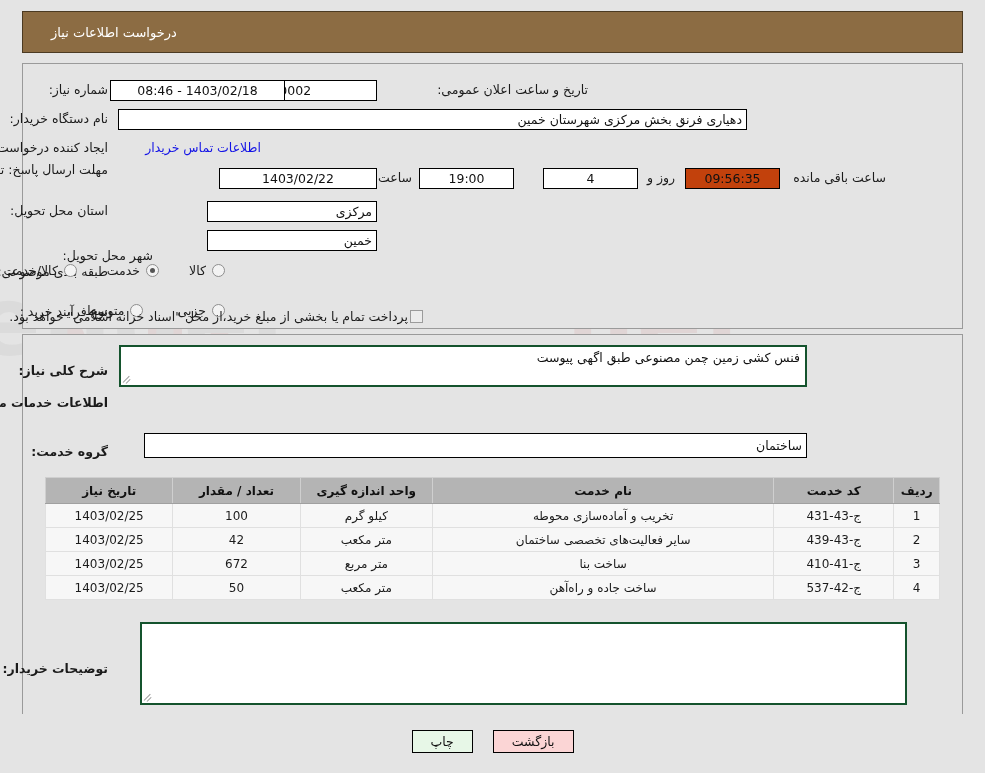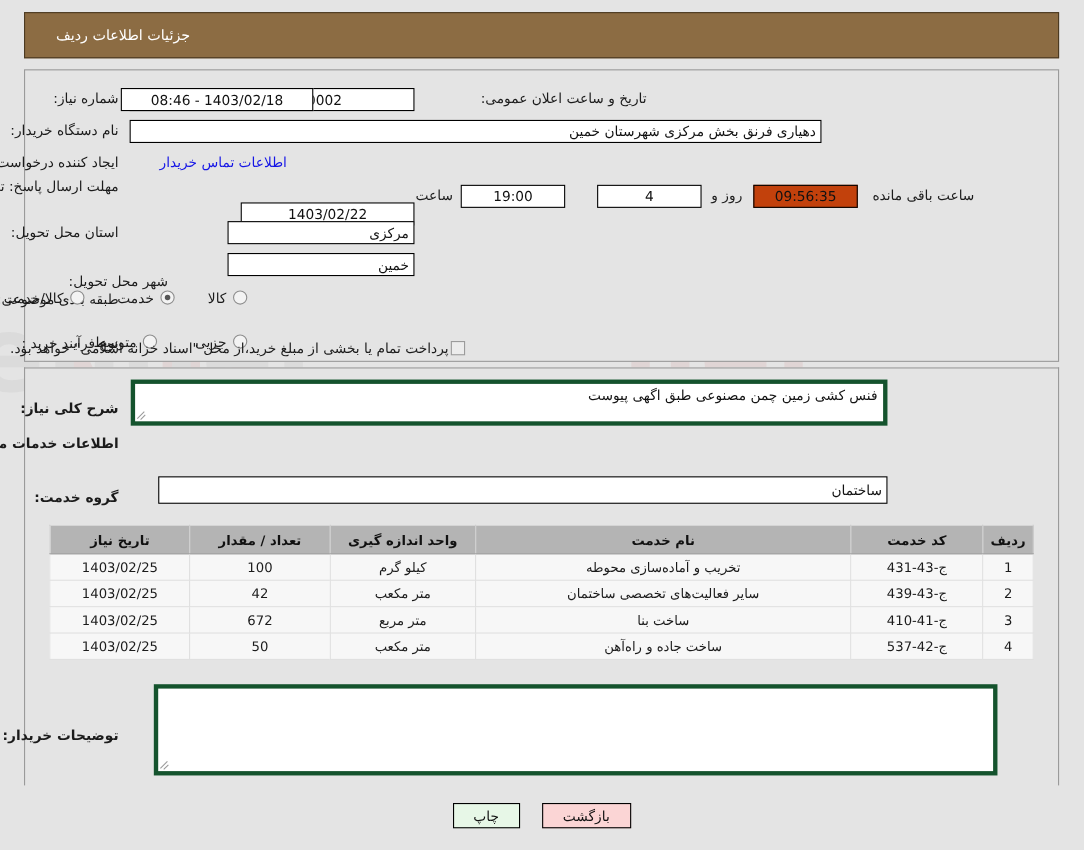--- a/index.html
+++ b/index.html
@@ -113,21 +113,21 @@
     border: 1px solid #9b9b9b;
     background: #ececec;
     display: inline-block;
     vertical-align: middle;
   }
   .ritem { display: flex; align-items: center; gap: 6px; }
 
   
   .ta {
     background: #ffffff;
-    border: 4px solid #14532d;
+    border: 2px solid #14532d;
     position: absolute;
     font-size: 12.5px;
     color: #111;
     padding: 3px 5px;
     overflow: hidden;
     text-align: right;
   }
   .ta .grip {
     position: absolute;
     left: 2px; bottom: 1px;
@@ -214,21 +214,21 @@
   <div class="watermark">
     <svg viewBox="0 0 985 330" xmlns="http://www.w3.org/2000/svg">
       <path d="M120 40 L210 40 L235 120 L175 250 L120 250 L60 120 Z" fill="none" stroke="#d9b6b6" stroke-width="16"></path>
       <path d="M148 92 L182 92 L182 200 L148 200 Z" fill="#d9b6b6"></path>
       <text x="300" y="175" font-family="DejaVu Sans, sans-serif" font-size="96" font-weight="bold" fill="#c7c7c7" letter-spacing="2">AnaTender</text>
       <text x="790" y="175" font-family="DejaVu Sans, sans-serif" font-size="96" font-weight="bold" fill="#d9b6b6" letter-spacing="2">.net</text>
     </svg>
   </div>
 
   <div class="titlebar">
-    <span class="ttxt">جزئیات اطلاعات ردیف</span>
+    <span class="ttxt">درخواست اطلاعات نیاز</span>
   </div>
 
   <div class="panel" id="panel-top"></div>
 
   <div class="frow" style="top:82px; right:877px; z-index:3;">
     <span class="lbl">شماره نیاز:</span>
   </div>
   <div class="fld c" style="position:absolute; top:80px; right:608px; width:259px; z-index:3;">1103102281000002</div>
 
   <div class="frow" style="top:82px; right:397px; z-index:3;">
@@ -244,21 +244,21 @@
   <div class="frow" style="top:140px; right:877px; z-index:3;">
     <span class="lbl">ایجاد کننده درخواست:</span>
   </div>
   <div class="frow" style="top:140px; right:724px; z-index:3;">
     <span class="lnk">اطلاعات تماس خریدار</span>
   </div>
 
   <div class="frow" style="top:163px; right:877px; z-index:3; line-height:14px; display:block; text-align:right;">
     <span class="lbl">مهلت ارسال پاسخ: تا تاریخ:</span>
   </div>
-  <div class="fld c" style="position:absolute; top:184px; right:608px; width:158px; z-index:3;">1403/02/22</div>
+  <div class="fld c" style="position:absolute; top:168px; right:608px; width:158px; z-index:3;">1403/02/22</div>
   <div class="frow" style="top:170px; right:573px; z-index:3;">
     <span class="lbl">ساعت</span>
   </div>
   <div class="fld c" style="position:absolute; top:168px; right:471px; width:95px; z-index:3;">19:00</div>
   <div class="fld c" style="position:absolute; top:168px; right:347px; width:95px; z-index:3;">4</div>
   <div class="frow" style="top:170px; right:310px; z-index:3;">
     <span class="lbl">روز و</span>
   </div>
   <div class="fld c yellow" style="position:absolute; top:168px; right:205px; width:95px; z-index:3;">09:56:35</div>
   <div class="frow" style="top:170px; right:99px; z-index:3;">

